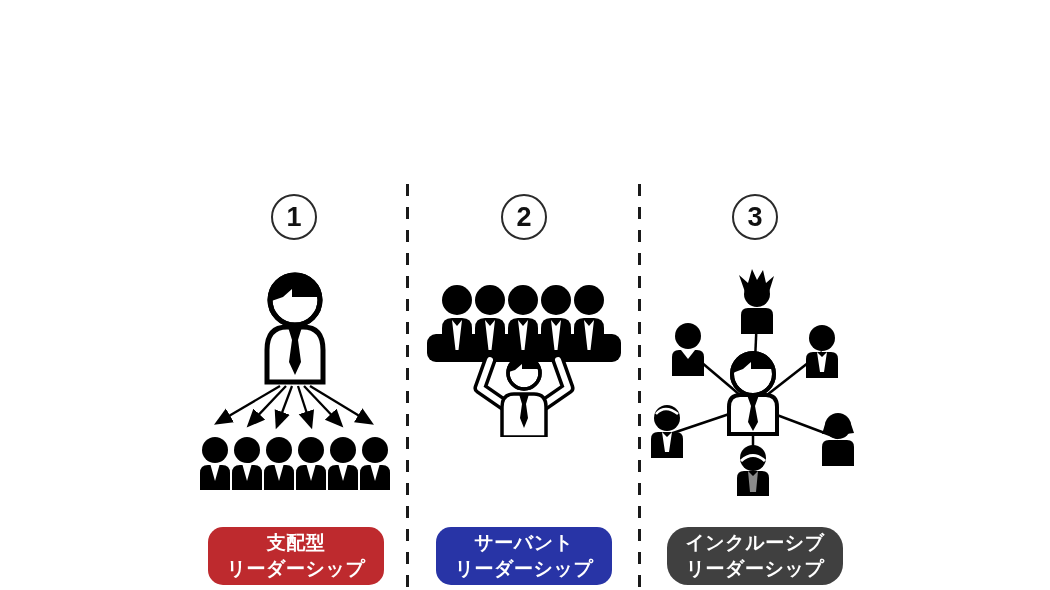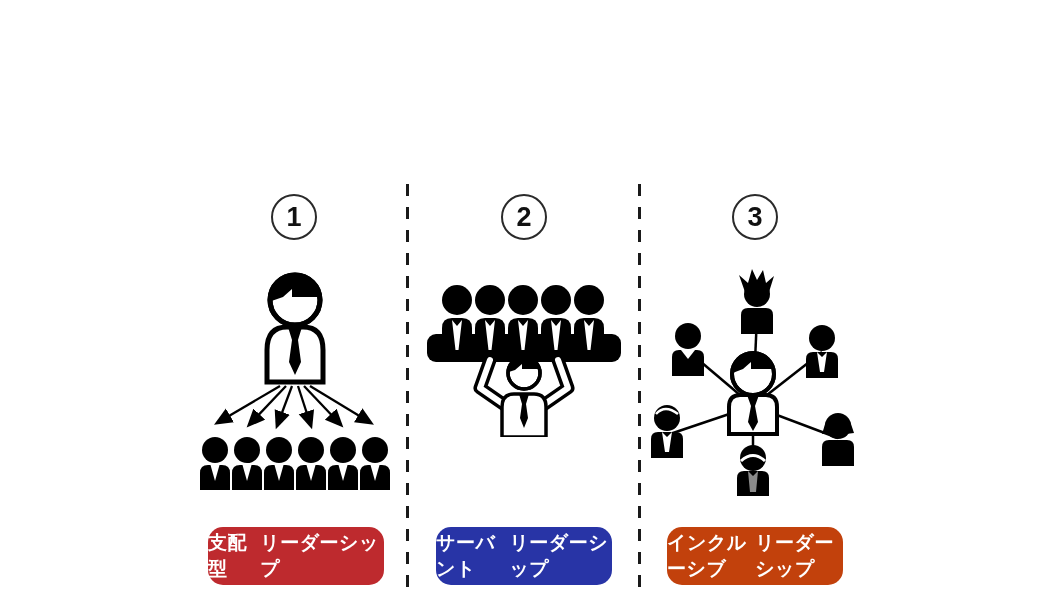--- a/index.html
+++ b/index.html
@@ -12,21 +12,21 @@
     box-sizing:border-box;display:flex;align-items:center;justify-content:center;
     font-size:27px;font-weight:bold;color:#111;background:#fff;}
   .badge.b1{left:271px;}
   .badge.b2{left:501px;}
   .badge.b3{left:732px;}
   .illu{position:absolute;}
   .illu.i1{left:196px;top:270px;}
   .illu.i2{left:424px;top:282px;}
   .illu.i3{left:650px;top:266px;}
   .label{position:absolute;top:527px;width:176px;height:58px;border-radius:15px;
-    display:flex;align-items:center;justify-content:center;
+    display:flex;flex-direction:column;align-items:center;justify-content:center;
     color:#fff;font-size:19px;font-weight:600;line-height:26px;letter-spacing:0.5px;}
   .label.l1{left:208px;}
   .label.l2{left:436px;justify-content:center;}
   .label.l3{left:667px;}
 </style>
 </head>
 <body>
 
 <div class="canvas">
 
@@ -183,18 +183,18 @@
       <path d="M98,205 L103,210 L108,205 L106,226 L100,226 Z" fill="#8a8a8a"></path>
     </g>
     <g>
       <circle cx="103" cy="108" r="21" fill="#fff" stroke="#000" stroke-width="4"></circle>
       <path clip-path="url(#ch3)" d="M80,85 H126 V103 H101 V96 L93,103 L80,108 Z" fill="#000"></path>
       <circle cx="103" cy="108" r="21" fill="none" stroke="#000" stroke-width="4"></circle>
       <path d="M79,168 L79,141 Q79,129 90,129 L116,129 Q127,129 127,141 L127,168 Z" fill="#fff" stroke="#000" stroke-width="4"></path>
       <path d="M97,129 L109,129 L105,140 L108,156 L103,165 L98,156 L101,140 Z" fill="#000"></path>
     </g>
   </svg>
-  <div class="label l3" style="background-color: #c2410c;">
+  <div class="label l3" style="background-color: #404040; border-radius: 21px;">
     <span>インクルーシブ</span>
     <span>リーダーシップ</span>
   </div>
 
 </div>
 
 </body></html>

